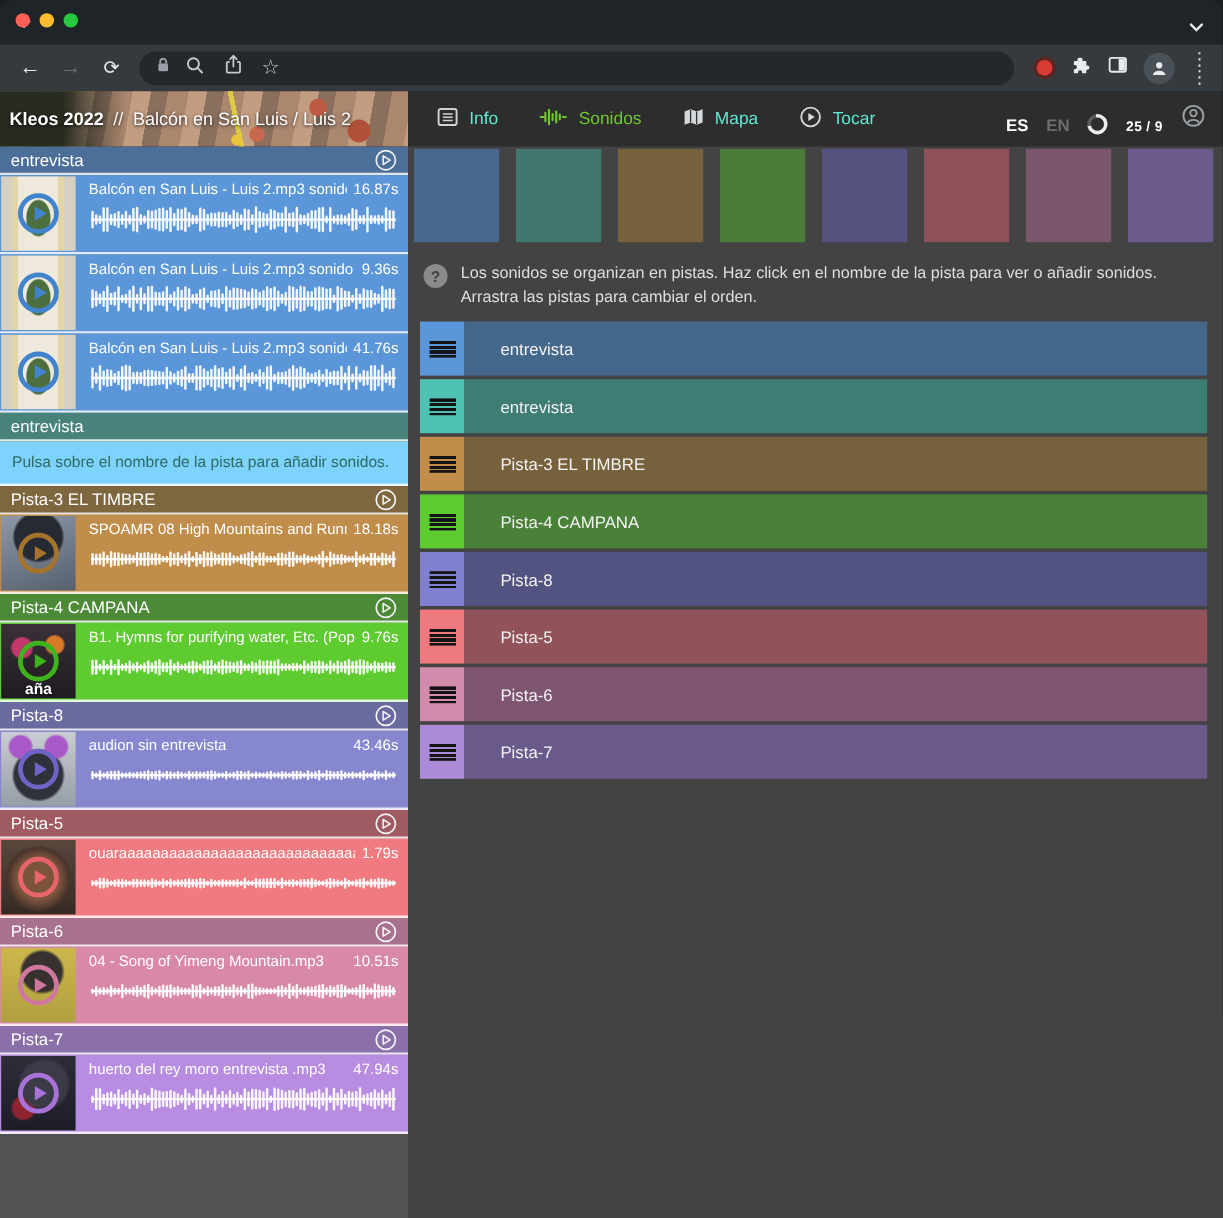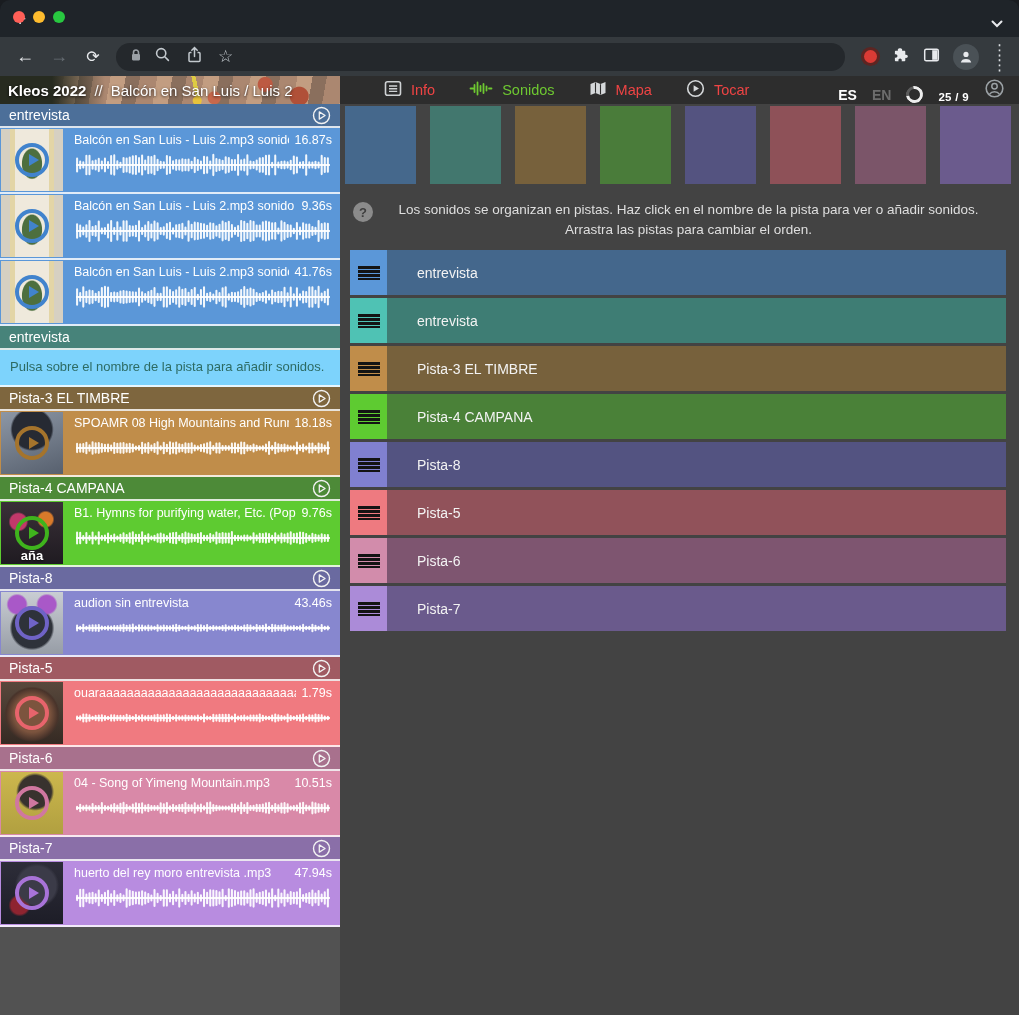--- a/index.html
+++ b/index.html
@@ -29,36 +29,36 @@
   .url-domain { color:#e8eaed; font-weight:bold; }
   .url-path { color:#9aa0a6; }
   .pill-icons { display:flex; align-items:center; gap:15px; margin-left:10px; }
   .chrome-right { display:flex; align-items:center; gap:13px; padding:0 4px 0 6px; }
   .rec-dot { width:13px; height:13px; background:#d93b35; border-radius:50%; box-shadow:0 0 0 3px #5d2522; margin:0 3px; }
   .avatar-chip { width:26px; height:26px; border-radius:50%; background:#4a5156; display:flex; align-items:center; justify-content:center; }
   .star-glyph { color:#c3c9ce; font-size:17px; line-height:1; }
   .kebab { color:#dadee1; font-size:15px; letter-spacing:0; line-height:1; }
 
   
-  .appheader { height:28px; display:flex; flex:none; background:#2d2d2d;gap:20px; }
+  .appheader { height:46px; display:flex; flex:none; background:#2d2d2d; }
   .breadcrumb { width:340px; flex:none; display:flex; align-items:center; padding:0 8px; gap:8px;
     white-space:nowrap; overflow:hidden; position:relative;
     background:
       radial-gradient(circle at 78% 30%, #bd5a42 0 7px, rgba(0,0,0,0) 8px),
       radial-gradient(circle at 88% 72%, #b05038 0 9px, rgba(0,0,0,0) 10px),
       radial-gradient(circle at 63% 78%, #c8684c 0 6px, rgba(0,0,0,0) 7px),
       radial-gradient(circle at 58% 88%, #e8c33c 0 4px, rgba(0,0,0,0) 5px),
       linear-gradient(78deg, rgba(0,0,0,0) 0 57%, #decb43 57% 58.2%, rgba(0,0,0,0) 58.2%),
       linear-gradient(90deg, #272b20 0 52px, rgba(39,43,32,0) 105px),
       repeating-linear-gradient(100deg, #ab8770 0 17px, #c29d81 17px 32px, #8a6f5d 32px 46px); }
   .breadcrumb span { color:#fff; font-size:15px; text-shadow:0 1px 3px rgba(0,0,0,.8); }
   .bc-project { font-weight:bold; }
   .bc-sep { opacity:.95; }
   .appnav { flex:1; display:flex; align-items:center; padding:0 14px 0 24px; gap:34px; }
-  .nav-item { display:flex; align-items:center; gap:9px; color:#ef4444; font-size:14.5px; }
+  .nav-item { display:flex; align-items:center; gap:9px; color:#5eead4; font-size:14.5px; }
   .nav-item.active { color:#6ec831; }
   .nav-right { margin-left:auto; display:flex; align-items:flex-end; gap:15px; }
   .lang-es { color:#fff; font-size:14px; font-weight:bold; }
   .lang-en { color:#6d6d6d; font-size:14px; font-weight:bold; }
   .spinner { width:17px; height:17px; border-radius:50%; border:3px solid #ededed; border-left-color:#5c5c5c; transform:rotate(35deg); }
   .counter { color:#fff; font-size:11.5px; font-weight:bold; letter-spacing:.3px; }
 
   
   .content { flex:1; display:flex; min-height:0; }
   .sidebar { width:340px; flex:none; background:#525252; overflow:hidden; }
@@ -105,21 +105,21 @@
       radial-gradient(circle at 58% 38%, #3b3b48 0 36%, rgba(0,0,0,0) 42%),
       radial-gradient(circle at 30% 70%, #8e2430 0 14%, rgba(0,0,0,0) 18%),
       linear-gradient(180deg,#2d2d39,#1d1d27); }
 
   .main { flex:1; background:#434343; min-width:0; overflow:hidden; display:flex; flex-direction:column; }
   .swatches { display:flex; gap:14px; padding:2px 0 0 5px; flex:none; overflow:hidden; }
   .swatch { width:71px; height:78px; flex:none; }
   .help { display:flex; gap:11px; margin:16px 26px 0 13px; align-items:flex-start; }
   .help-icon { width:20px; height:20px; border-radius:50%; background:#8b8b8b; color:#3e3e3e;
     font-weight:bold; font-size:13px; display:flex; align-items:center; justify-content:center; flex:none; margin-top:2px; }
-  .help p { color:#dfdfdf; font-size:13.5px; line-height:1.45;text-align:center; }
+  .help p { color:#dfdfdf; font-size:13.5px; line-height:1.45; }
   .tracklist { margin:11px 13px 0 10px; }
   .trow { height:45px; margin-bottom:3px; display:flex; }
   .trow-handle { width:37px; flex:none; display:flex; align-items:center; justify-content:center; }
   .drag-icon { width:22px; height:14px;
     background:repeating-linear-gradient(to bottom,#141414 0 2.6px, rgba(0,0,0,0) 2.6px 4px); }
   .trow-body { flex:1; display:flex; align-items:center; padding-left:30px; color:#f3f3f3; font-size:14px; }
 </style>
 </head>
 <body>
 

